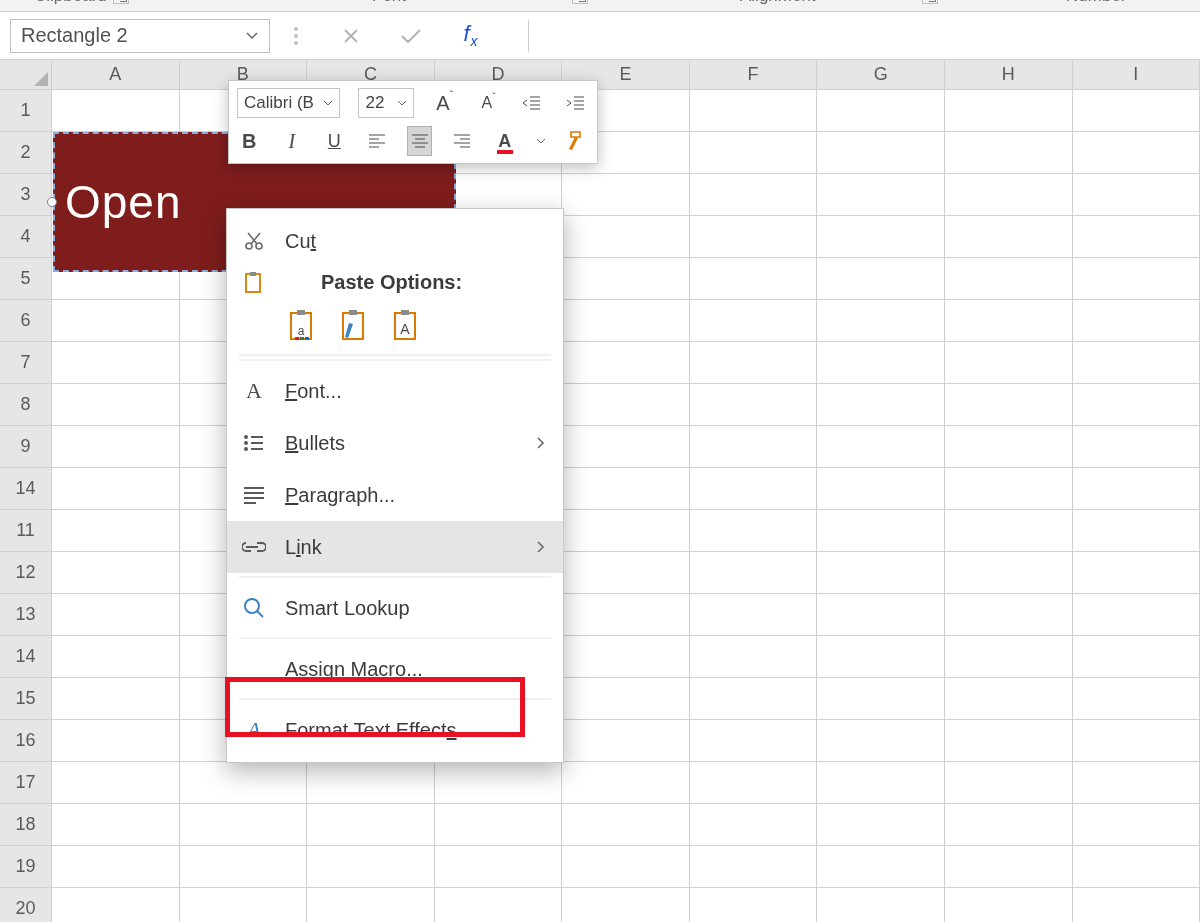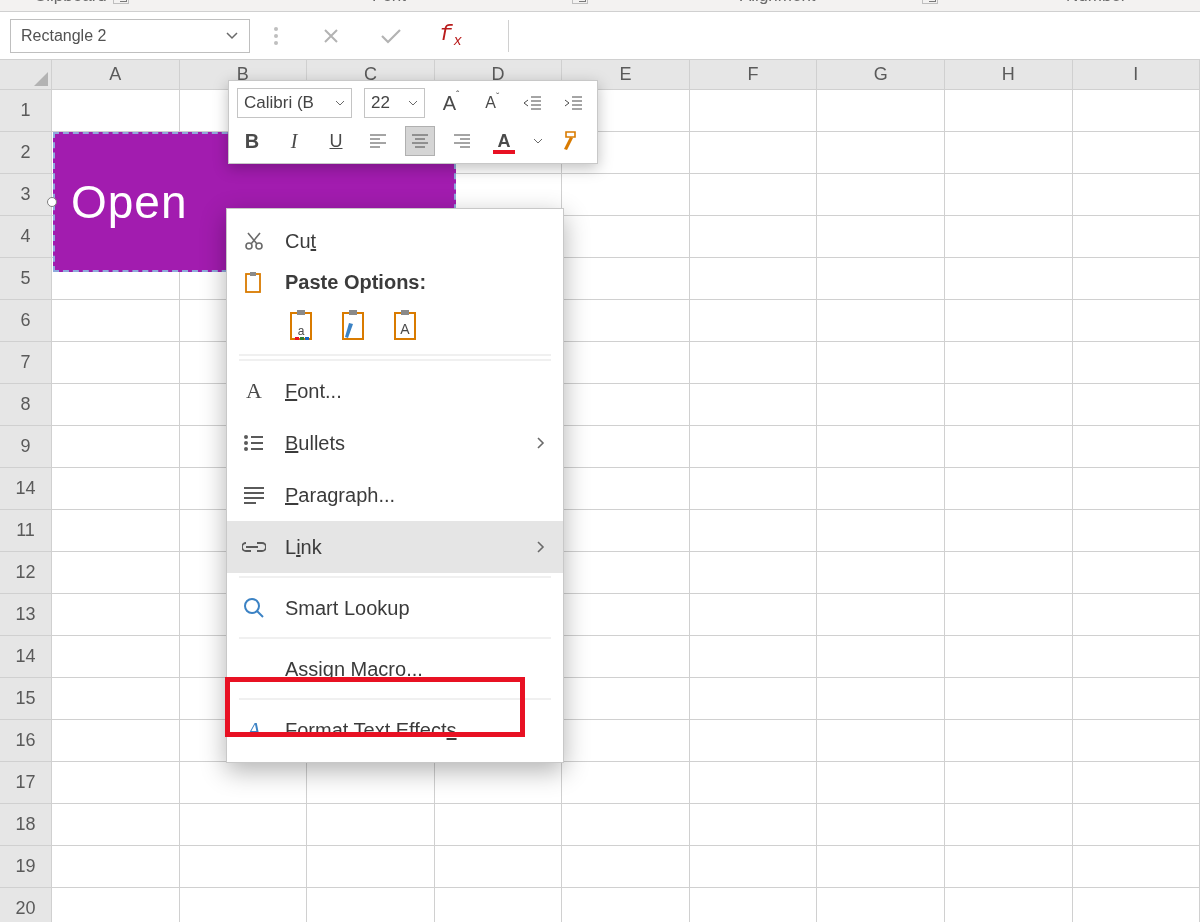--- a/index.html
+++ b/index.html
@@ -12,82 +12,82 @@
   }
   .rg { position:absolute; top:-14px; display:flex; align-items:center; gap:6px;}
   .dlgicon { width:16px; height:16px; border:1px solid #bfbfbf; position:relative;}
   .dlgicon:after{content:"";position:absolute;right:1px;bottom:1px;width:6px;height:6px;border-right:1px solid #7a7a7a;border-bottom:1px solid #7a7a7a;}
 
   
   .fbar {
     height: 48px; display:flex; align-items:center; gap:18px; padding:0 10px; border-bottom:1px solid #d0d0d0;
   }
   .namebox {
-    width: 240px; height: 34px; display:flex; align-items:center; justify-content:space-between;
-    border:1px solid #bfbfbf; padding:0 8px 0 10px; font-size:16px; color:#525252; background:#fff;
+    width: 260px; height: 34px; display:flex; align-items:center; justify-content:space-between;
+    border:1px solid #bfbfbf; padding:0 8px 0 10px; font-size:20px; color:#525252; background:#fff;
   }
   .namebox-btn { width:18px; display:flex; justify-content:center;}
   .vdots { width:6px; display:flex; flex-direction:column; gap:3px; margin-left:6px; margin-right:12px;}
   .vdots span{width:4px;height:4px;border-radius:50%;background:#bfbfbf;}
   .fb-btn { width:42px; height:30px; display:flex; align-items:center; justify-content:center; color:#a9a9a9;}
-  .fx { font-family: Liberation Mono, monospace; font-style: italic; font-size:22px; color:#b91c1c; letter-spacing:1px;}
+  .fx { font-family: Liberation Sans, sans-serif; font-style: italic; font-size:22px; color:#1d4ed8; letter-spacing:1px;}
   .fb-input { flex:1; height:32px; border-left:1px solid #d0d0d0; margin-left:18px;}
 
   
   .sheet { position:relative; width:1200px; height:862px; }
 
   .selectall { position:absolute; left:0; top:0; width:52px; height:30px; border-right:1px solid #d0d0d0; border-bottom:1px solid #d0d0d0; background:#e6e6e6;}
   .selectall:before{content:"";position:absolute;right:3px;bottom:3px;width:0;height:0;border-left:14px solid transparent;border-bottom:14px solid #b3b3b3;}
 
   .colheads { position:absolute; left:52px; top:0; right:0; height:30px; display:flex;}
   .ch { width:131px; border-right:1px solid #d0d0d0; border-bottom:1px solid #d0d0d0; background:#e6e6e6; display:flex; align-items:center; justify-content:center; font-size:18px; color:#5a5a5a;}
 
   .rowheads { position:absolute; left:0; top:30px; width:52px;}
   .rh { height:42px; border-right:1px solid #d0d0d0; border-bottom:1px solid #d0d0d0; background:#e6e6e6; display:flex; align-items:center; justify-content:center; font-size:18px; color:#5a5a5a;}
 
   .cells { position:absolute; left:52px; top:30px; right:0; bottom:0;}
   .crow { height:42px; display:flex;}
   .cell { width:131px; border-right:1px solid #d0d0d0; border-bottom:1px solid #d0d0d0;}
 
   
   .shape {
-    position:absolute; left:53px; top:72px; width:403px; height:140px; background:#a21caf;
-    color:#fff; font-size:46px; display:flex; align-items:center; padding-left:18px; letter-spacing:1px;
+    position:absolute; left:53px; top:72px; width:403px; height:140px; background:#7f1d1d;
+    color:#fff; font-size:46px; display:flex; align-items:center; padding-left:12px; letter-spacing:1px;
     outline:2px dashed #8faadc; outline-offset:-2px;
   }
   .handle{position:absolute;width:10px;height:10px;background:#fff;border:1px solid #7f7f7f;border-radius:50%;}
   .hl{left:-6px;top:50%;transform:translateY(-50%);}  .hr{right:-6px;top:50%;transform:translateY(-50%);}
   .ht{left:50%;top:-6px;transform:translateX(-50%);}  .hb{left:50%;bottom:-6px;transform:translateX(-50%);}
 
   
   .minitb {
     position:absolute; left:228px; top:20px; width:370px; height:84px; background:#fff;
     border:1px solid #c8c8c8; box-shadow:0 4px 14px rgba(0,0,0,.25); padding:4px 8px;
     display:flex; flex-direction:column; gap:2px; z-index:30;
   }
-  .mt-row{display:flex;align-items:center;gap:12px;height:36px;}
+  .mt-row{display:flex;align-items:center;gap:18px;height:36px;}
   .mt-combo{height:30px;border:1px solid #c4c4c4;display:flex;align-items:center;padding:0 6px;font-size:17px;background:#fff;gap:6px;}
   .mt-combo .dd{margin-left:auto;}
   .mt-btn{width:30px;height:30px;display:flex;align-items:center;justify-content:center;color:#4a4a4a;}
   .mt-btn.sel{background:#d5d5d5;border:1px solid #b0b0b0;}
   .underline-a{position:relative;}
   .underline-a:after{content:"";position:absolute;left:4px;right:4px;bottom:2px;height:4px;background:#e81123;}
 
   
   .ctx {
     position:absolute; left:226px; top:148px; width:338px; background:#fff;
     border:1px solid #c8c8c8; box-shadow:0 8px 24px rgba(0,0,0,.3); padding:6px 0; z-index:20;
     font-size:20px; color:#3b3b3b;
   }
   .ci { height:52px; display:flex; align-items:center; padding:0 18px 0 14px; gap:18px; position:relative;}
   .ci .ico{width:26px;display:flex;justify-content:center;color:#6a6a6a;}
   .ci .arrow{margin-left:auto;color:#6a6a6a;}
   .ci.hover{background:#e5e5e5;}
   .paste-opts{height:84px;align-items:flex-start;padding-top:4px;}
-  .paste-opts .label{font-weight:700;}
+  .paste-opts .label{font-weight:700;margin-left:36px;}
   .po-row{position:absolute;left:56px;top:38px;display:flex;gap:14px;}
   .po{width:38px;height:44px;display:flex;align-items:center;justify-content:center;}
   .hr{height:1px;background:#e1e1e1;margin:4px 12px;}
 
   .highlight{position:absolute;left:225px;top:617px;width:300px;height:60px;border:5px solid #e81123;z-index:25;pointer-events:none;}
 
   u.k{text-decoration:underline;}
 
   svg{display:block;}
 </style>

